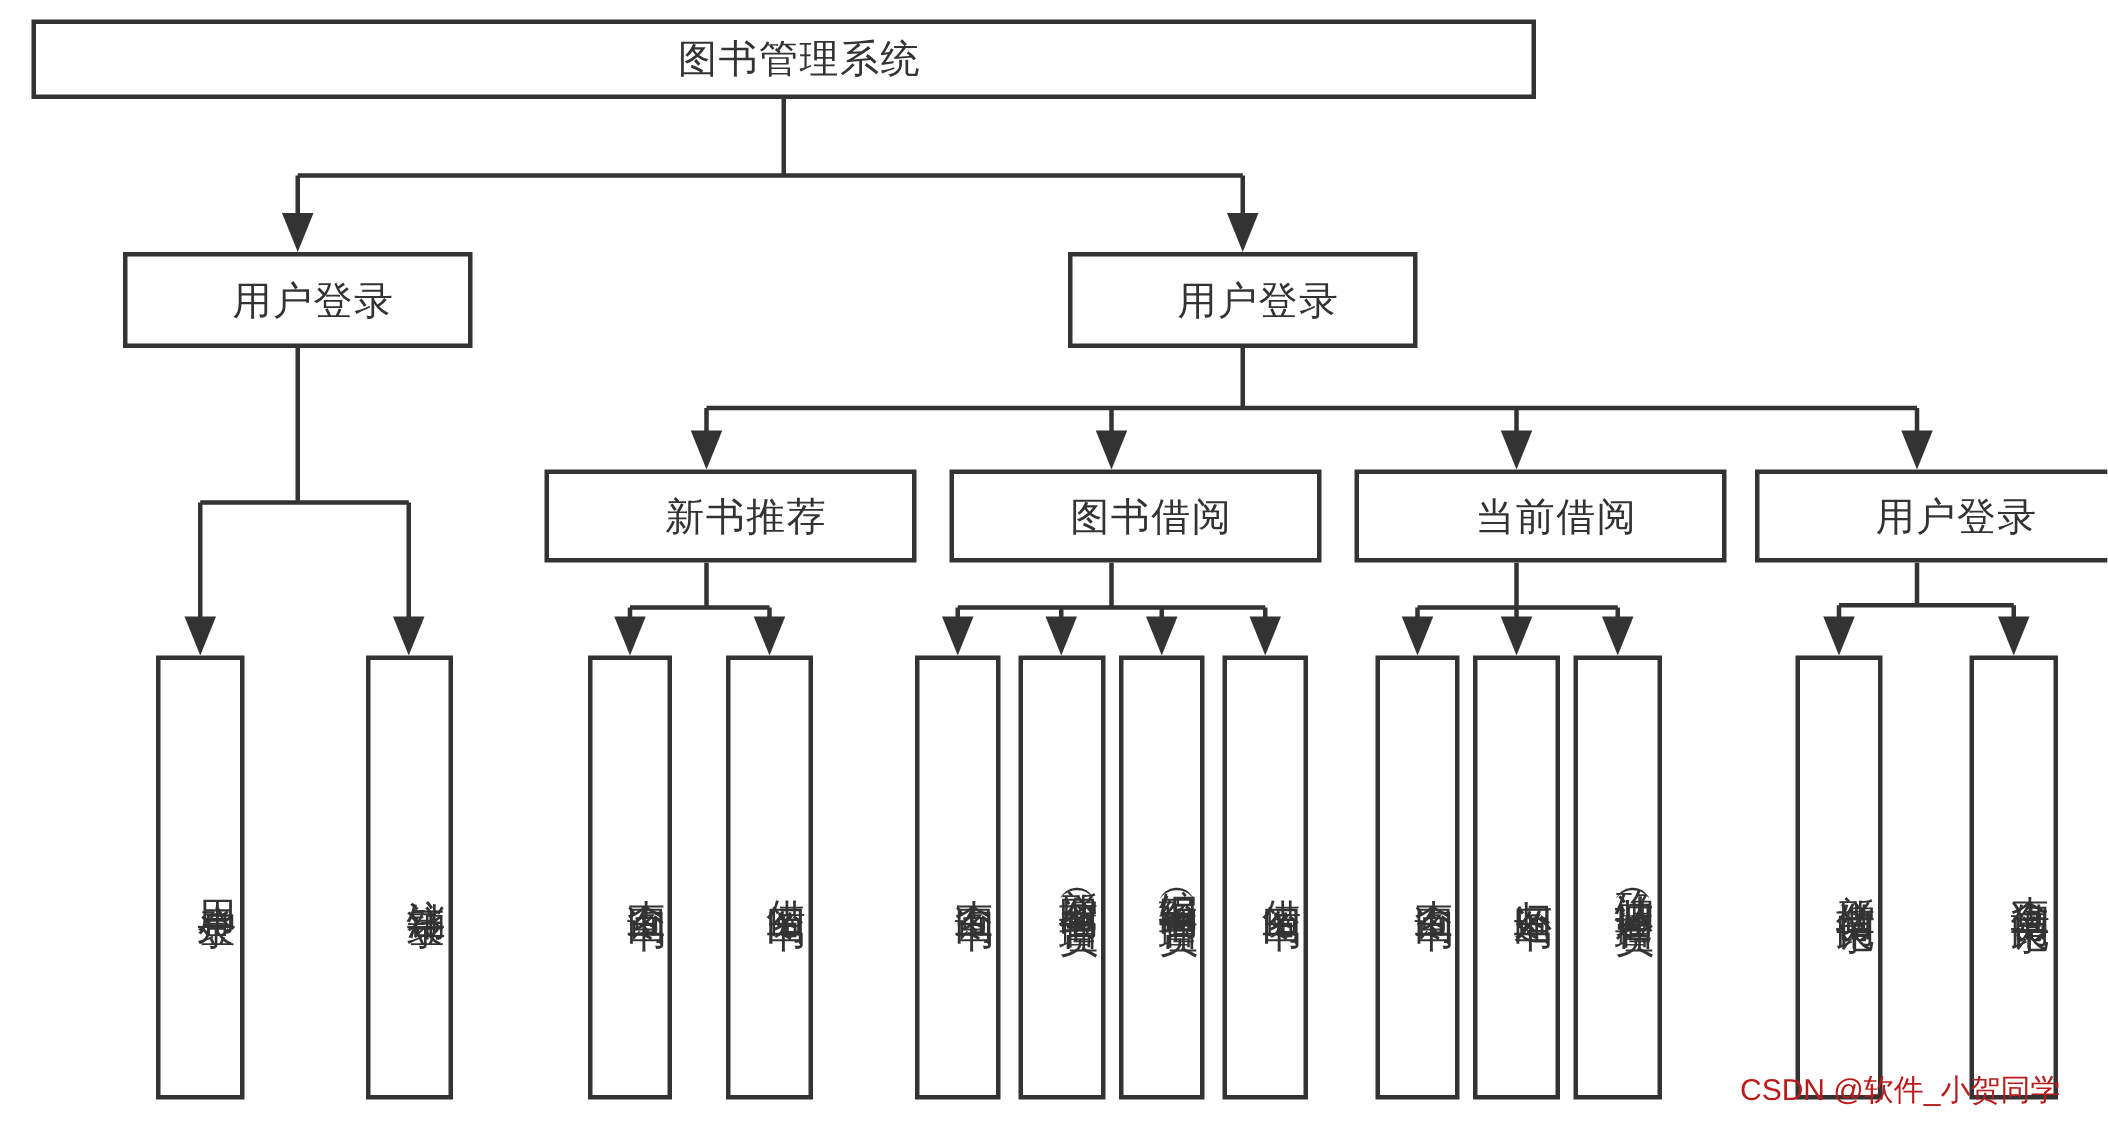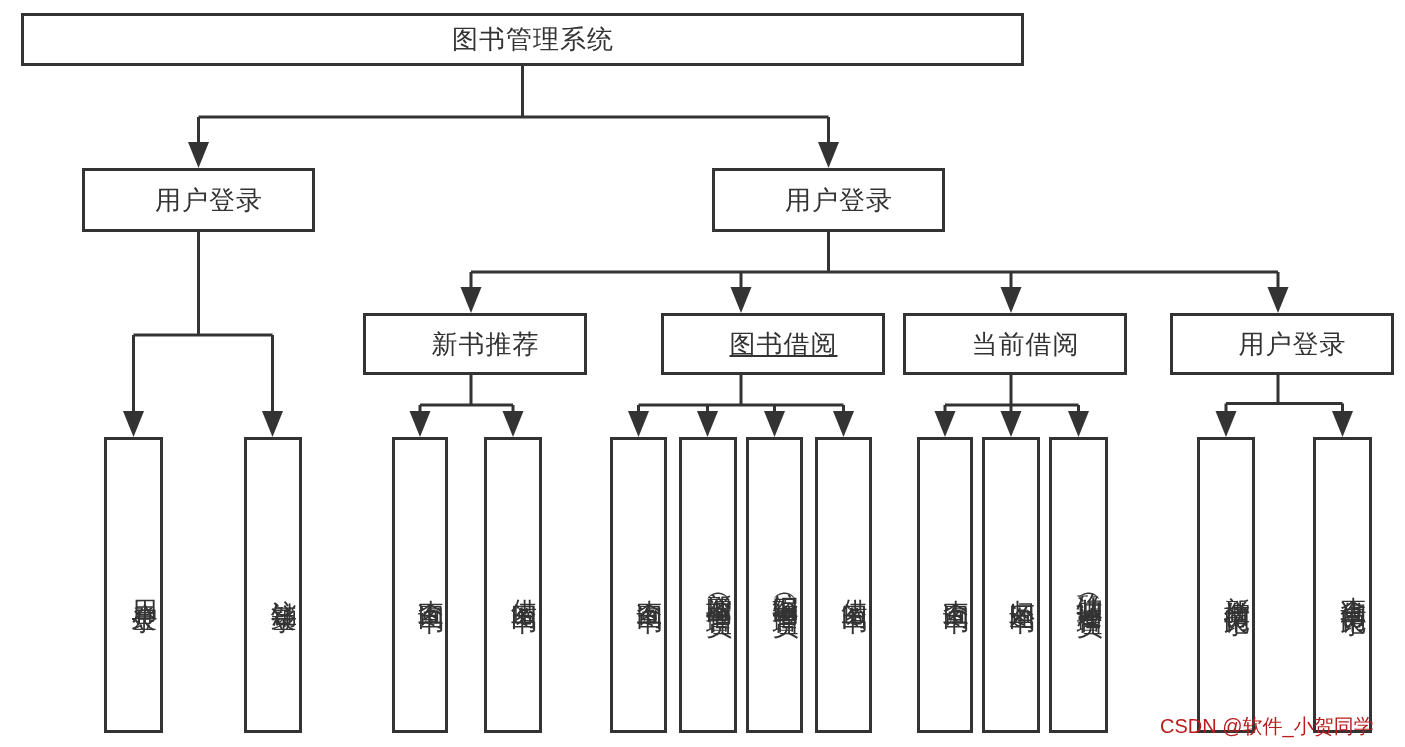--- a/index.html
+++ b/index.html
@@ -12,21 +12,21 @@
     position:absolute;box-sizing:border-box;border:3px solid #333333;background:#ffffff;
     display:flex;align-items:center;justify-content:center;
     color:#333333;font-size:26px;letter-spacing:1px;z-index:2;padding-left:21px;
   }
   .vnode span{
     writing-mode:vertical-rl;text-orientation:mixed;
     letter-spacing:3px;line-height:1.15;white-space:nowrap;
   }
   .root{left:21px;top:13px;width:1003px;height:53px;}
   .lvl2{top:168px;width:233px;height:64px;}
-  .lvl3{top:313px;width:224px;height:62px;}
+  .lvl3{top:313px;width:248px;height:62px;}
   .leaf{top:437px;height:296px;}
   .watermark{
     position:absolute;left:1160px;top:713px;width:240px;
     color:#b91c1c;font-size:20px;z-index:5;white-space:nowrap;
   }
 </style>
 </head>
 <body>
 
 <div class="canvas">
@@ -78,21 +78,21 @@
   <div class="node lvl2" style="left:82px;">
     <span>用户登录</span>
   </div>
   <div class="node lvl2" style="left:712px;">
     <span>用户登录</span>
   </div>
 
   <div class="node lvl3" style="left:363px;">
     <span>新书推荐</span>
   </div>
-  <div class="node lvl3" style="left:661px;text-decoration:underline;">
+  <div class="node lvl3" style="left:633px;">
     <span>图书借阅</span>
   </div>
   <div class="node lvl3" style="left:903px;justify-content:center;">
     <span>当前借阅</span>
   </div>
   <div class="node lvl3" style="left:1170px;">
     <span>用户登录</span>
   </div>
 
   <div class="node leaf vnode" style="left:104px;width:59px;">

